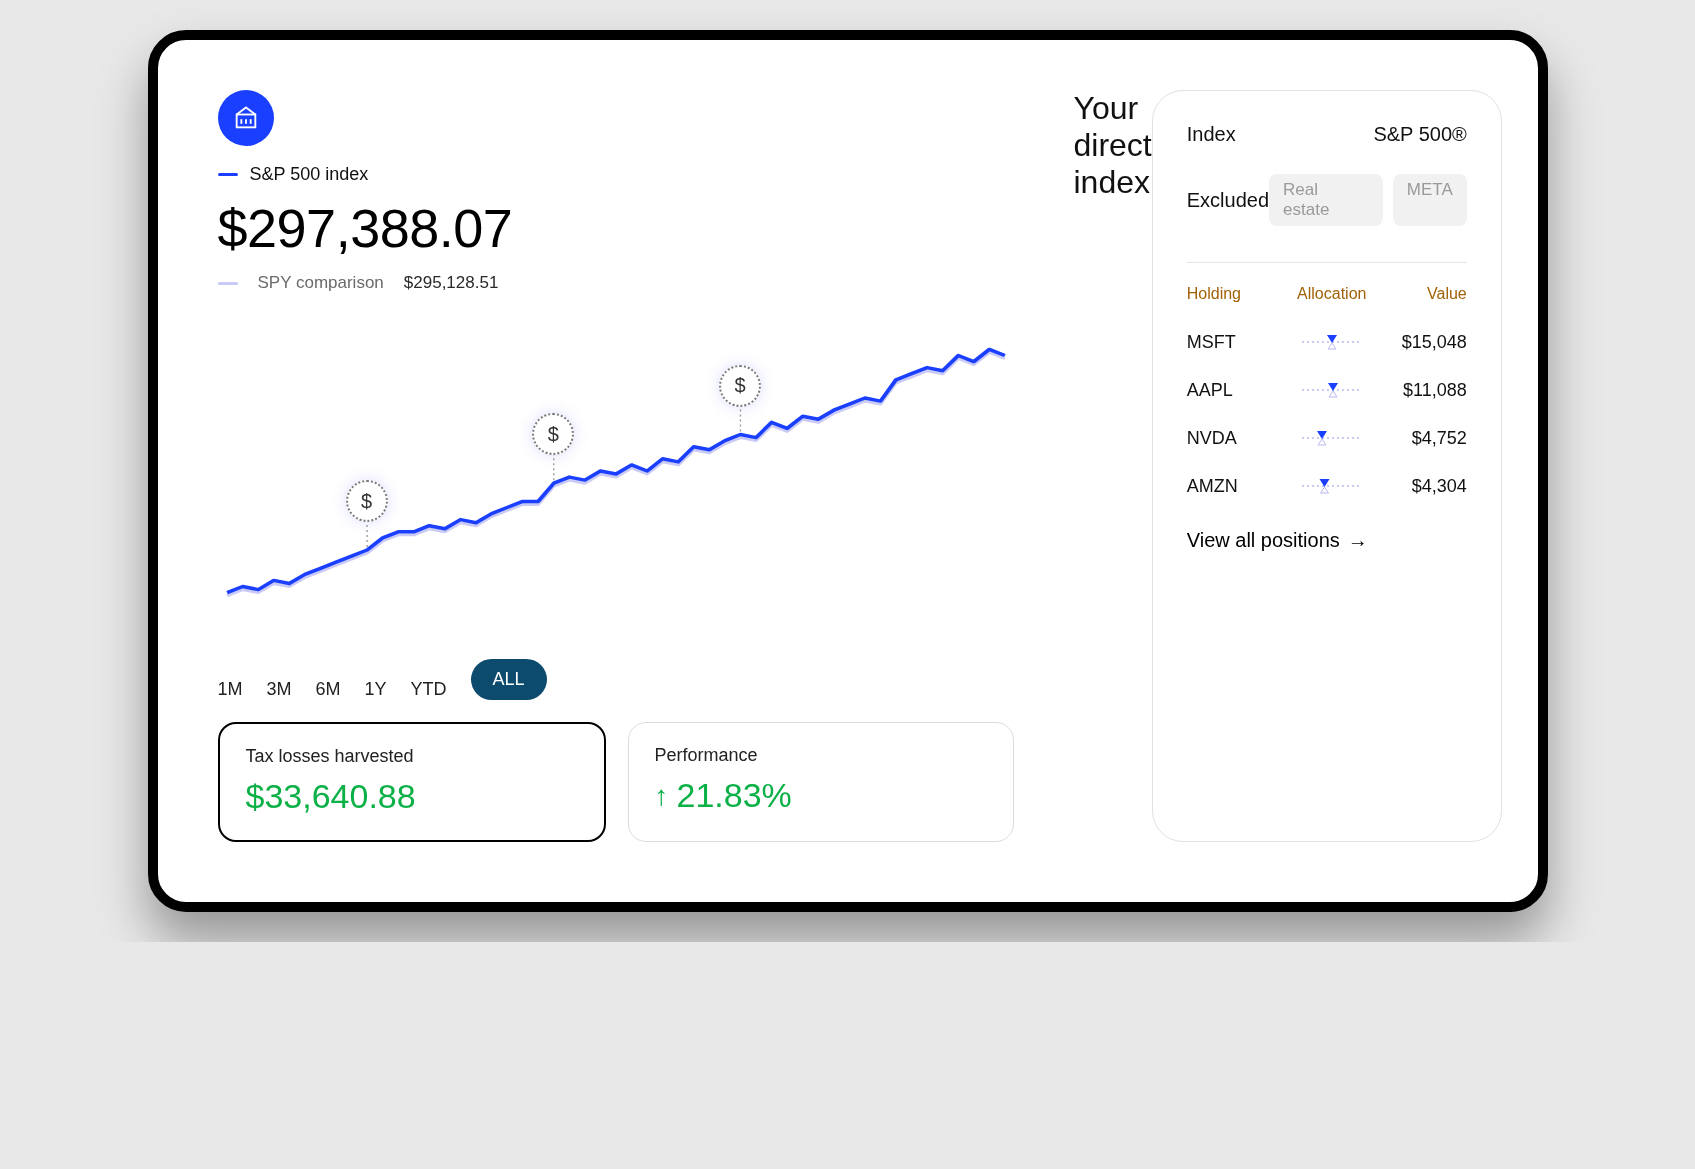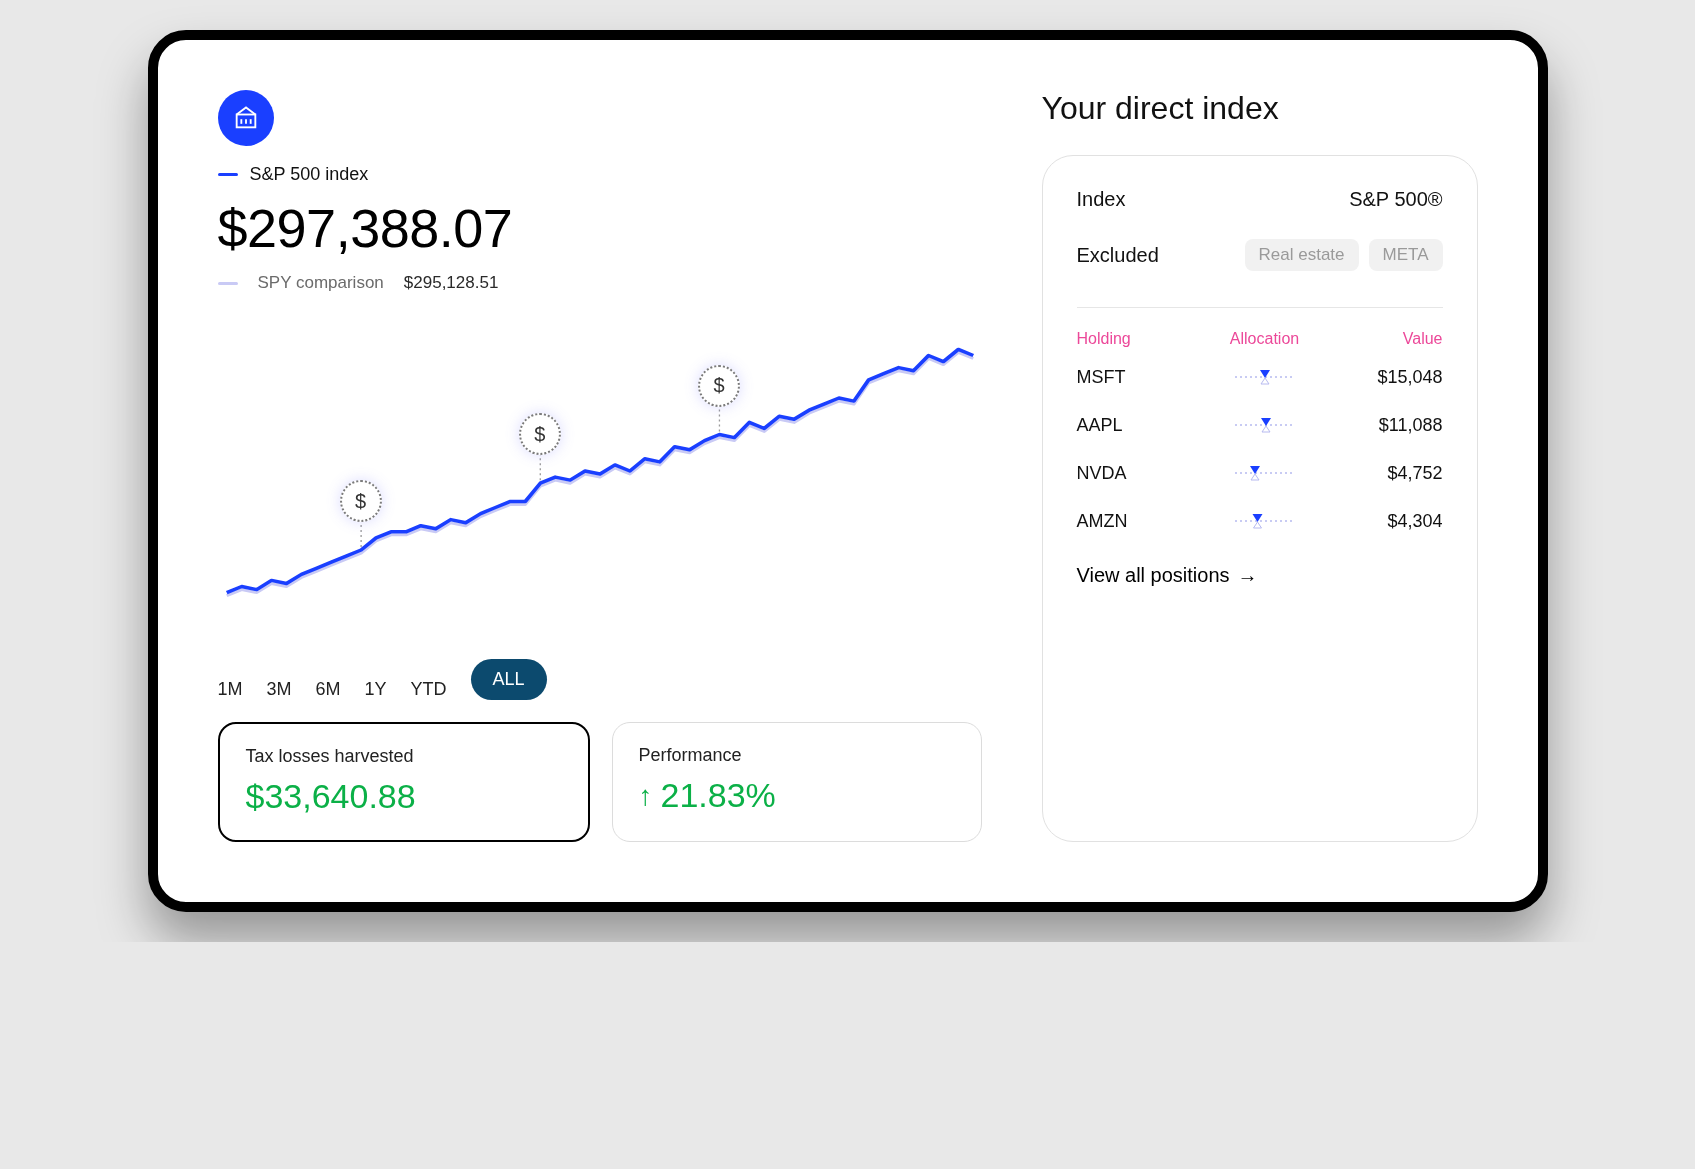--- a/index.html
+++ b/index.html
@@ -19,23 +19,23 @@
     padding: 50px 60px 60px 60px;
     display: flex;
     gap: 60px;
   }
   .left {
     flex: 1;
     display: flex;
     flex-direction: column;
   }
   .right {
-    width: 436px;
+    width: 404px;
     display: flex;
-    flex-direction: column;
+    flex-direction: row;
   }
   .badge {
     width: 56px; height: 56px;
     border-radius: 50%;
     background: #1a3fff;
     display: flex; align-items: center; justify-content: center;
     margin-bottom: 18px;
   }
   .legend-row {
     display: flex; align-items: center; gap: 12px;
@@ -110,21 +110,21 @@
   }
   .chip.muted { color: #9a9a9a; }
   .divider {
     height: 1px; background: #e6e6e6;
     margin: 8px 0 22px 0;
   }
   .table-head, .table-row {
     display: flex; align-items: center;
     font-size: 18px;
   }
-  .table-head { color: #ec4899; margin-bottom: 18px; font-size: 16px; }
+  .table-head { color: #a16207; margin-bottom: 28px; font-size: 16px; }
   .col-h { width: 110px; }
   .col-a { flex: 1; display: flex; justify-content: center; }
   .col-v { width: 100px; text-align: right; }
   .table-row { color: #111; margin-bottom: 26px; }
   .view-all {
     font-size: 20px; color: #000; font-weight: 500;
     display: flex; align-items: center; gap: 8px;
     cursor: pointer;
     margin-top: 6px;
   }

